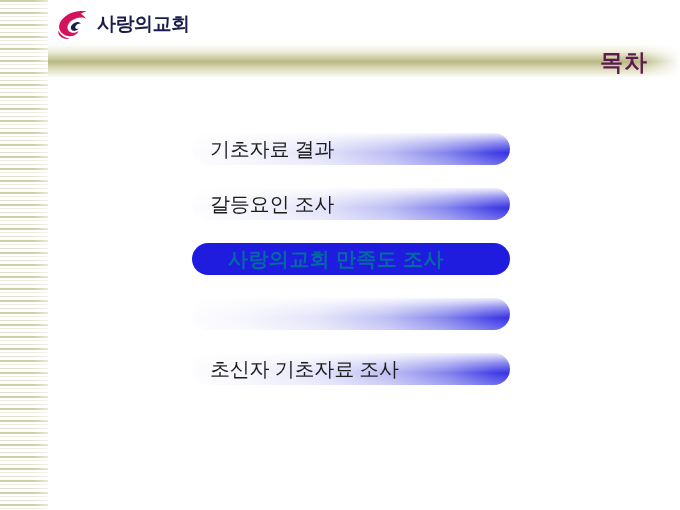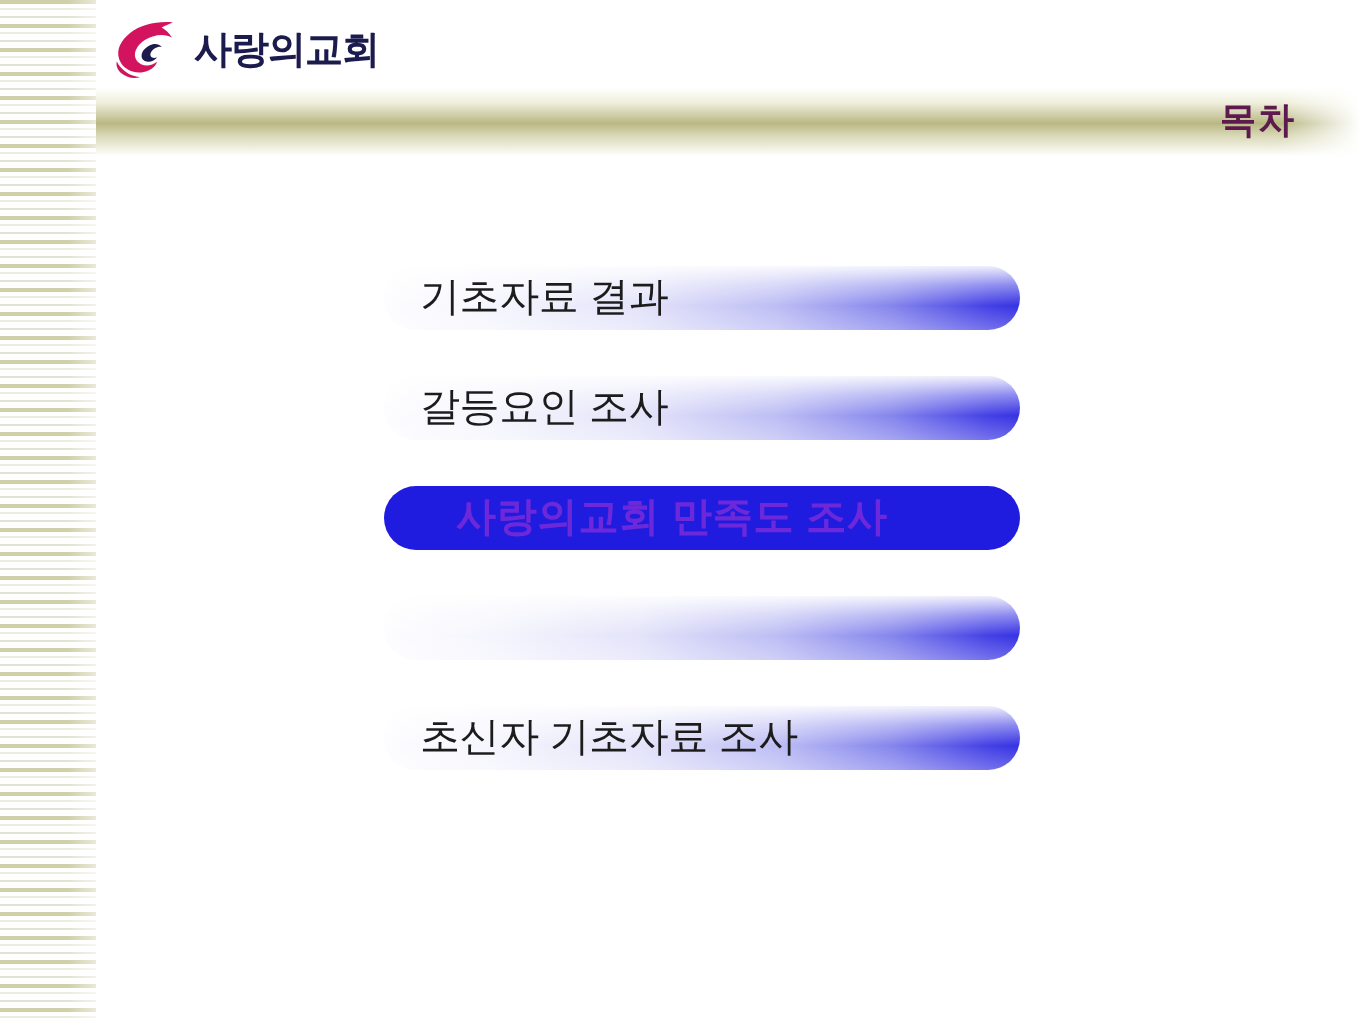--- a/index.html
+++ b/index.html
@@ -85,20 +85,21 @@
     margin-right: 8px;
     flex: 0 0 auto;
   }
   #logo-text {
     font-size: 19px;
     font-weight: bold;
     color: #1b1b4d;
     letter-spacing: -0.5px;
     white-space: nowrap;
     line-height: 1;
+    font-family: Liberation Mono, monospace;
   }
 
   #title-band {
     position: absolute;
     left: 0;
     top: 44px;
     width: 632px;
     height: 34px;
     background: linear-gradient(to bottom,
        #ffffff 0%,
@@ -116,21 +117,21 @@
     background: linear-gradient(to right, rgba(255,255,255,0) 0%, #ffffff 100%);
   }
   #page-title {
     position: absolute;
     right: 32px;
     top: 44px;
     height: 34px;
     display: flex;
     align-items: center;
     font-family: "DejaVu Serif", "Liberation Serif", serif;
-    font-size: 18px;
+    font-size: 23px;
     font-weight: bold;
     color: #5d1a4e;
     letter-spacing: 1px;
     line-height: 1;
   }
 
   
   #agenda {
     position: absolute;
     left: 0;
@@ -177,21 +178,21 @@
     display: flex;
     align-items: center;
     font-size: 20px;
     color: #1c1c1c;
     white-space: nowrap;
     letter-spacing: -0.2px;
     line-height: 1;
   }
   .agenda-item.active .agenda-label {
     left: 180px;
-    color: #6d28d9;
+    color: #0369a1;
     font-weight: bold;
     letter-spacing: 0.4px;
   }
 </style>
 </head>
 <body>
 
 <div id="slide">
 
   <div id="left-stripes"></div>

